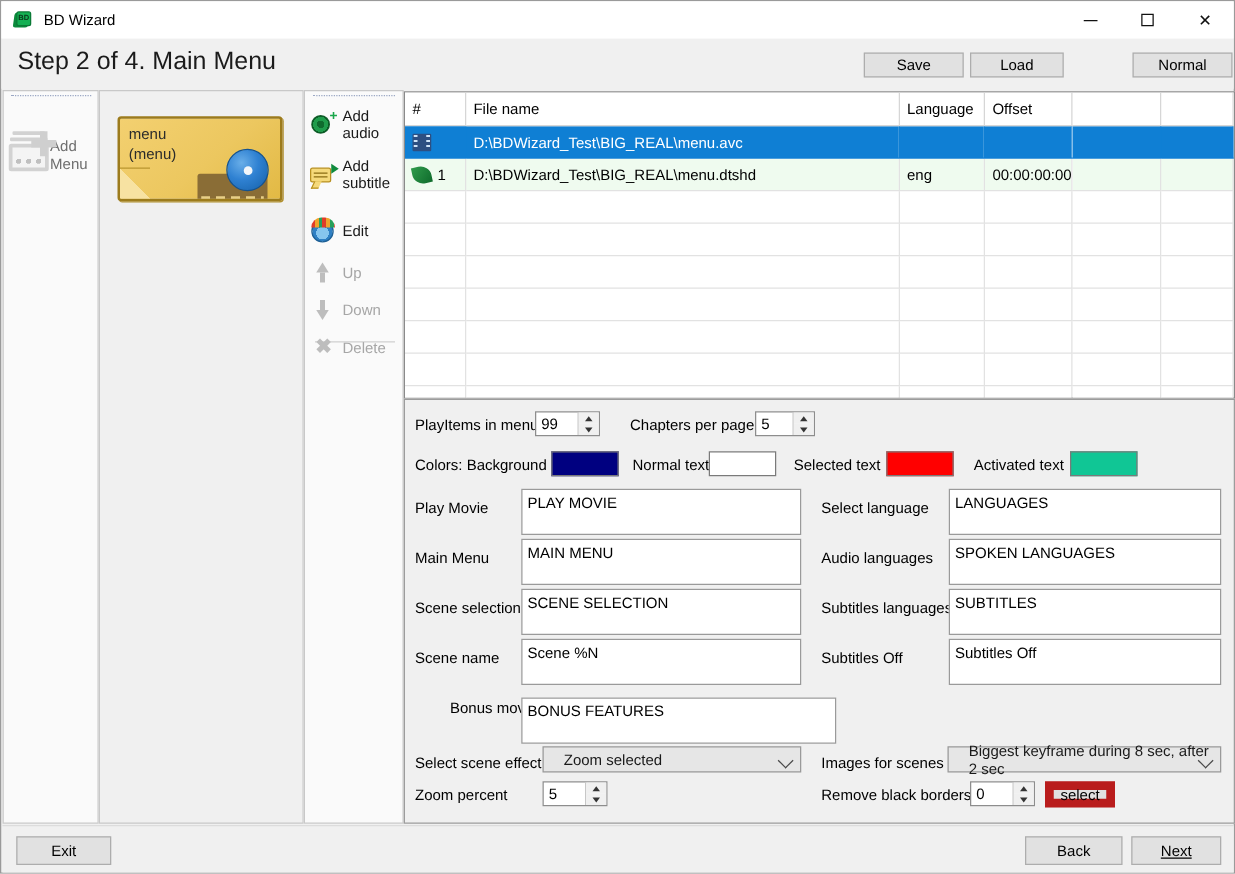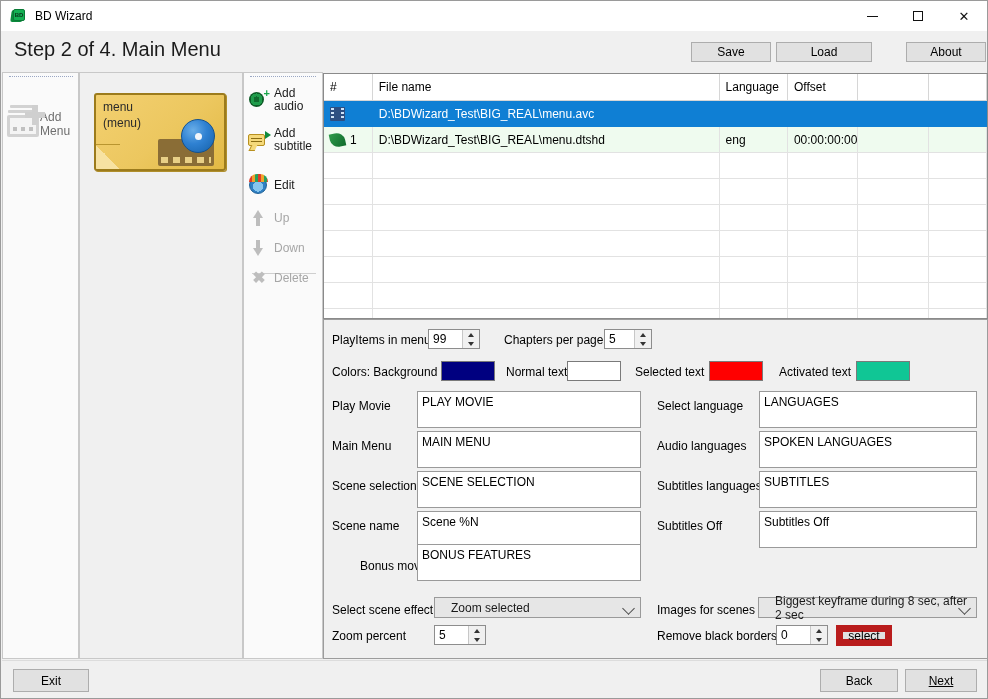--- a/index.html
+++ b/index.html
@@ -28,21 +28,21 @@
   .wbtn .min{display:block;width:11px;height:1px;background:#111;}
   .wbtn .max{display:block;width:10px;height:10px;border:1px solid #111;box-sizing:border-box;}
 
   
   .stepbar{position:absolute;left:0;top:30px;width:986px;height:40px;background:#f0f0f0;}
   .step-title{position:absolute;left:13px;top:37px;font-size:20px;color:#1b1b1b;}
   .topbtn{position:absolute;top:41px;height:20px;background:#e1e1e1;border:1px solid #adadad;
           font-family:"Liberation Sans",sans-serif;font-size:12px;color:#000;
           display:flex;align-items:center;justify-content:center;box-sizing:border-box;cursor:default;}
   #btn-save{left:690px;width:80px;}
-  #btn-load{left:775px;width:96px;}
+  #btn-load{left:775px;width:75px;}
   #btn-about{left:905px;width:80px;}
 
   
   .panel{position:absolute;background:#fafafa;border:1px solid #c8c8c8;box-sizing:border-box;}
   #addmenu-panel{left:1px;top:71px;width:77px;height:587px;}
   #thumbs-panel{left:78px;top:71px;width:164px;height:587px;background:#f0f0f0;}
   #tools-panel{left:242px;top:71px;width:80px;height:587px;}
 
   .dotline{position:absolute;left:6px;top:3px;width:64px;height:1px;
            border-top:1px dotted #9aa7c4;}
@@ -59,21 +59,21 @@
   .am-icon .card:after{content:"";position:absolute;left:2px;top:9px;width:22px;height:4px;
         background:
           radial-gradient(circle 2.2px at 3px 2px,#c0c0c0 99%,transparent 100%),
           radial-gradient(circle 2.2px at 11px 2px,#c0c0c0 99%,transparent 100%),
           radial-gradient(circle 2.2px at 19px 2px,#c0c0c0 99%,transparent 100%);}
   .am-icon .plusv{position:absolute;right:2px;top:2px;width:6px;height:20px;background:#cfcfcf;}
   .am-icon .plush{position:absolute;right:-5px;top:9px;width:20px;height:6px;background:#cfcfcf;}
   .am-label{font-size:12px;color:#6e6e6e;margin-top:6px;}
 
   
-  .thumb{position:absolute;left:14px;top:20px;width:132px;height:78px;
+  .thumb{position:absolute;left:14px;top:20px;width:132px;height:68px;
          border:2px solid #9c7b1c;border-radius:3px;box-sizing:border-box;
          background:linear-gradient(140deg,#f3d070 0%,#ecc75f 55%,#e2b944 100%);
          overflow:hidden;cursor:default;box-shadow:1px 1px 0 #b08f2c;}
   .thumb .t1{position:absolute;left:7px;top:5px;font-size:12px;color:#2b2b2b;}
   .thumb .t2{position:absolute;left:7px;top:21px;font-size:12px;color:#2b2b2b;}
   .thumb .corner{position:absolute;left:0;bottom:0;width:24px;height:24px;
                  background:linear-gradient(45deg,#f7e2a2 50%,transparent 50%);
                  border-top:1px solid #b9952f;}
   .thumb .film{position:absolute;left:62px;top:44px;width:56px;height:27px;background:#8a6d36;border-radius:2px;}
   .thumb .film:before{content:"";position:absolute;left:3px;bottom:3px;width:50px;height:6px;
@@ -201,21 +201,21 @@
           <span class="max"></span>
         </div>
       <div class="wbtn close">✕</div>
     </div>
   </div>
 
   <div class="stepbar"></div>
   <div class="step-title">Step 2 of 4. Main Menu</div>
   <div class="topbtn" id="btn-save">Save</div>
   <div class="topbtn" id="btn-load">Load</div>
-  <div class="topbtn" id="btn-about">About</div>
+  <div class="topbtn" id="btn-about">Normal</div>
 
   <div class="panel" id="addmenu-panel">
     <div class="dotline"></div>
     <div class="addmenu-btn">
       <div class="am-icon">
         <div class="bar1"></div>
           <div class="bar2"></div>
           <div class="card"></div>
         <div class="plusv"></div>
           <div class="plush"></div>
@@ -436,21 +436,21 @@
     <div class="lbl" style="left:8px;top:119px;">Main Menu</div>
     <div class="tbox" style="left:93px;top:111px;width:224px;height:37px;">MAIN MENU</div>
 
     <div class="lbl" style="left:8px;top:159px;">Scene selection</div>
     <div class="tbox" style="left:93px;top:151px;width:224px;height:37px;">SCENE SELECTION</div>
 
     <div class="lbl" style="left:8px;top:199px;">Scene name</div>
     <div class="tbox" style="left:93px;top:191px;width:224px;height:37px;">Scene %N</div>
 
     <div class="lbl" style="left:8px;top:239px;margin-left:28px;">Bonus movies</div>
-    <div class="tbox" style="left:93px;top:224px;width:224px;height:37px;">BONUS FEATURES</div>
+    <div class="tbox" style="left:93px;top:238px;width:252px;height:37px;">BONUS FEATURES</div>
 
     <div class="lbl" style="left:333px;top:79px;">Select language</div>
     <div class="tbox" style="left:435px;top:71px;width:218px;height:37px;">LANGUAGES</div>
 
     <div class="lbl" style="left:333px;top:119px;">Audio languages</div>
     <div class="tbox" style="left:435px;top:111px;width:218px;height:37px;">SPOKEN LANGUAGES</div>
 
     <div class="lbl" style="left:333px;top:159px;">Subtitles languages</div>
     <div class="tbox" style="left:435px;top:151px;width:218px;height:37px;">SUBTITLES</div>
 

